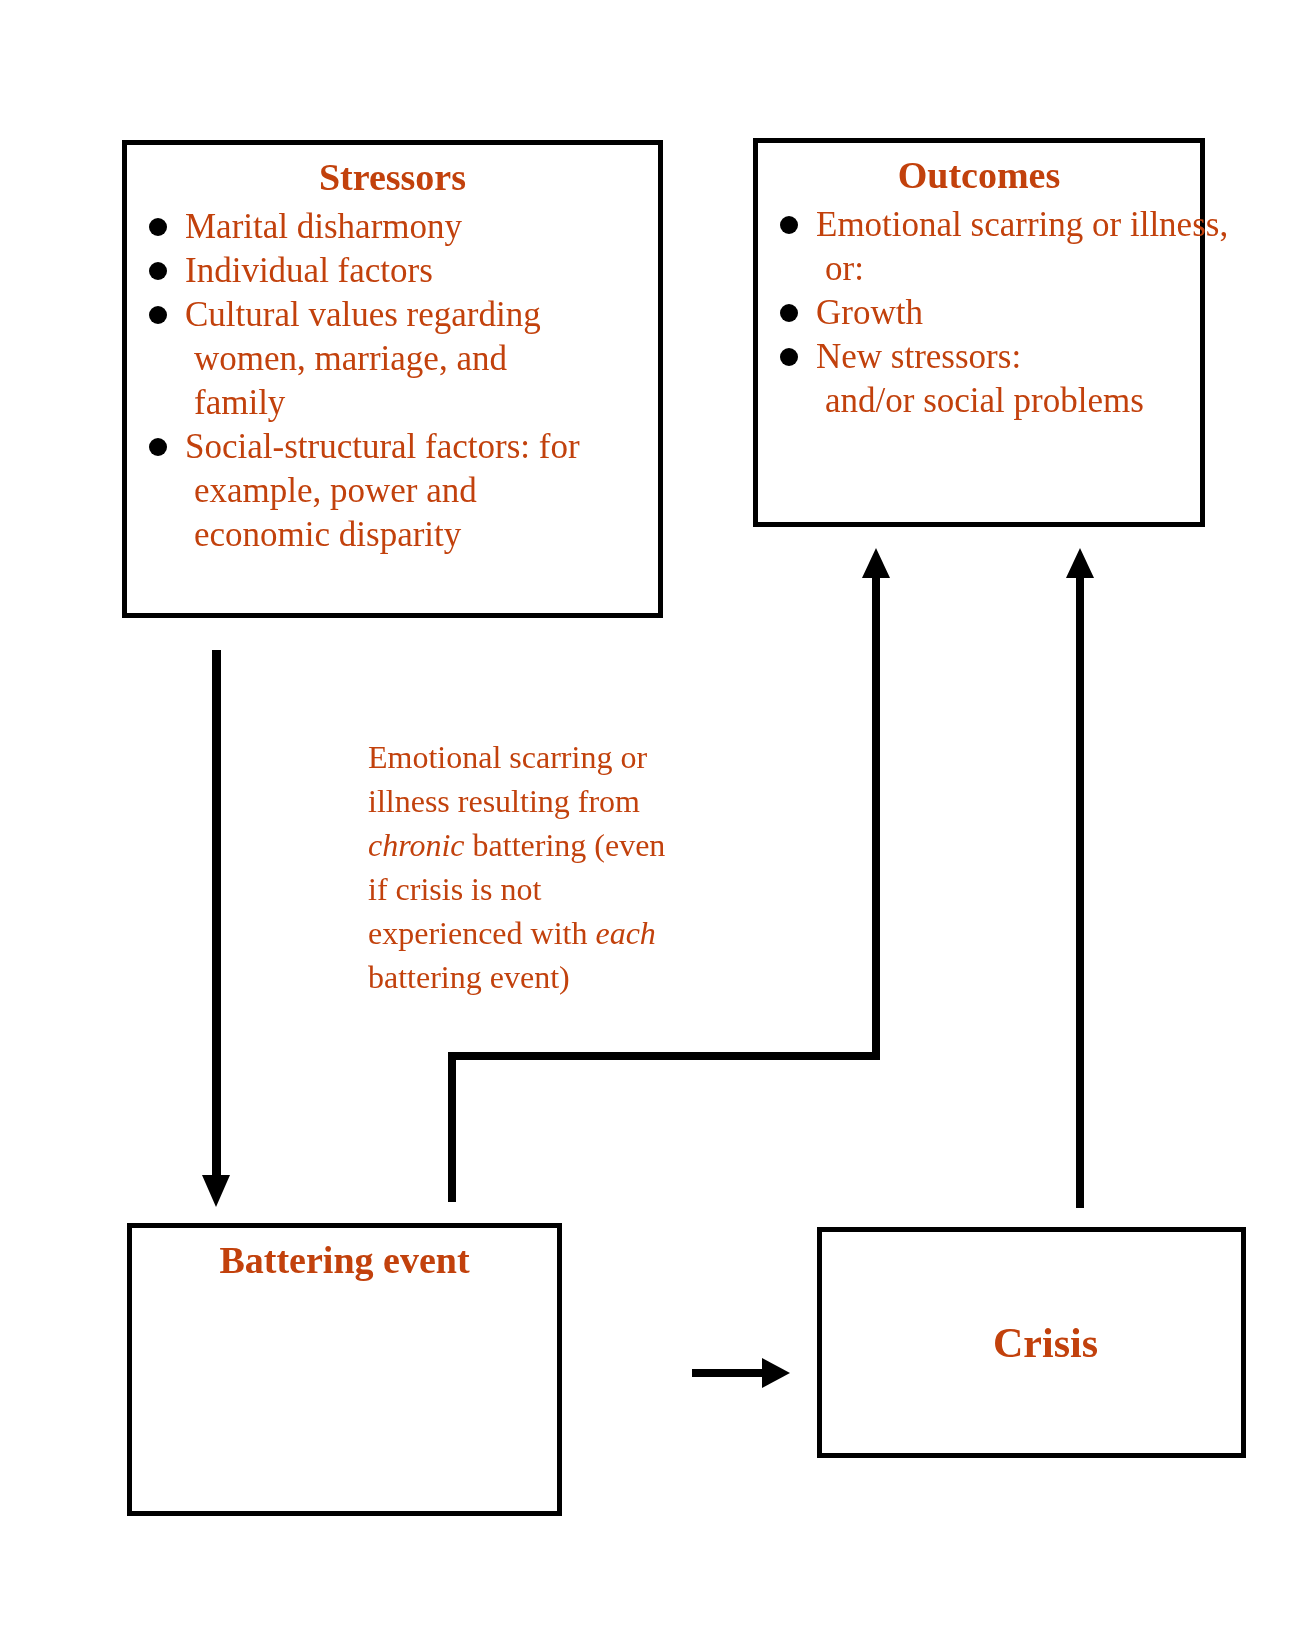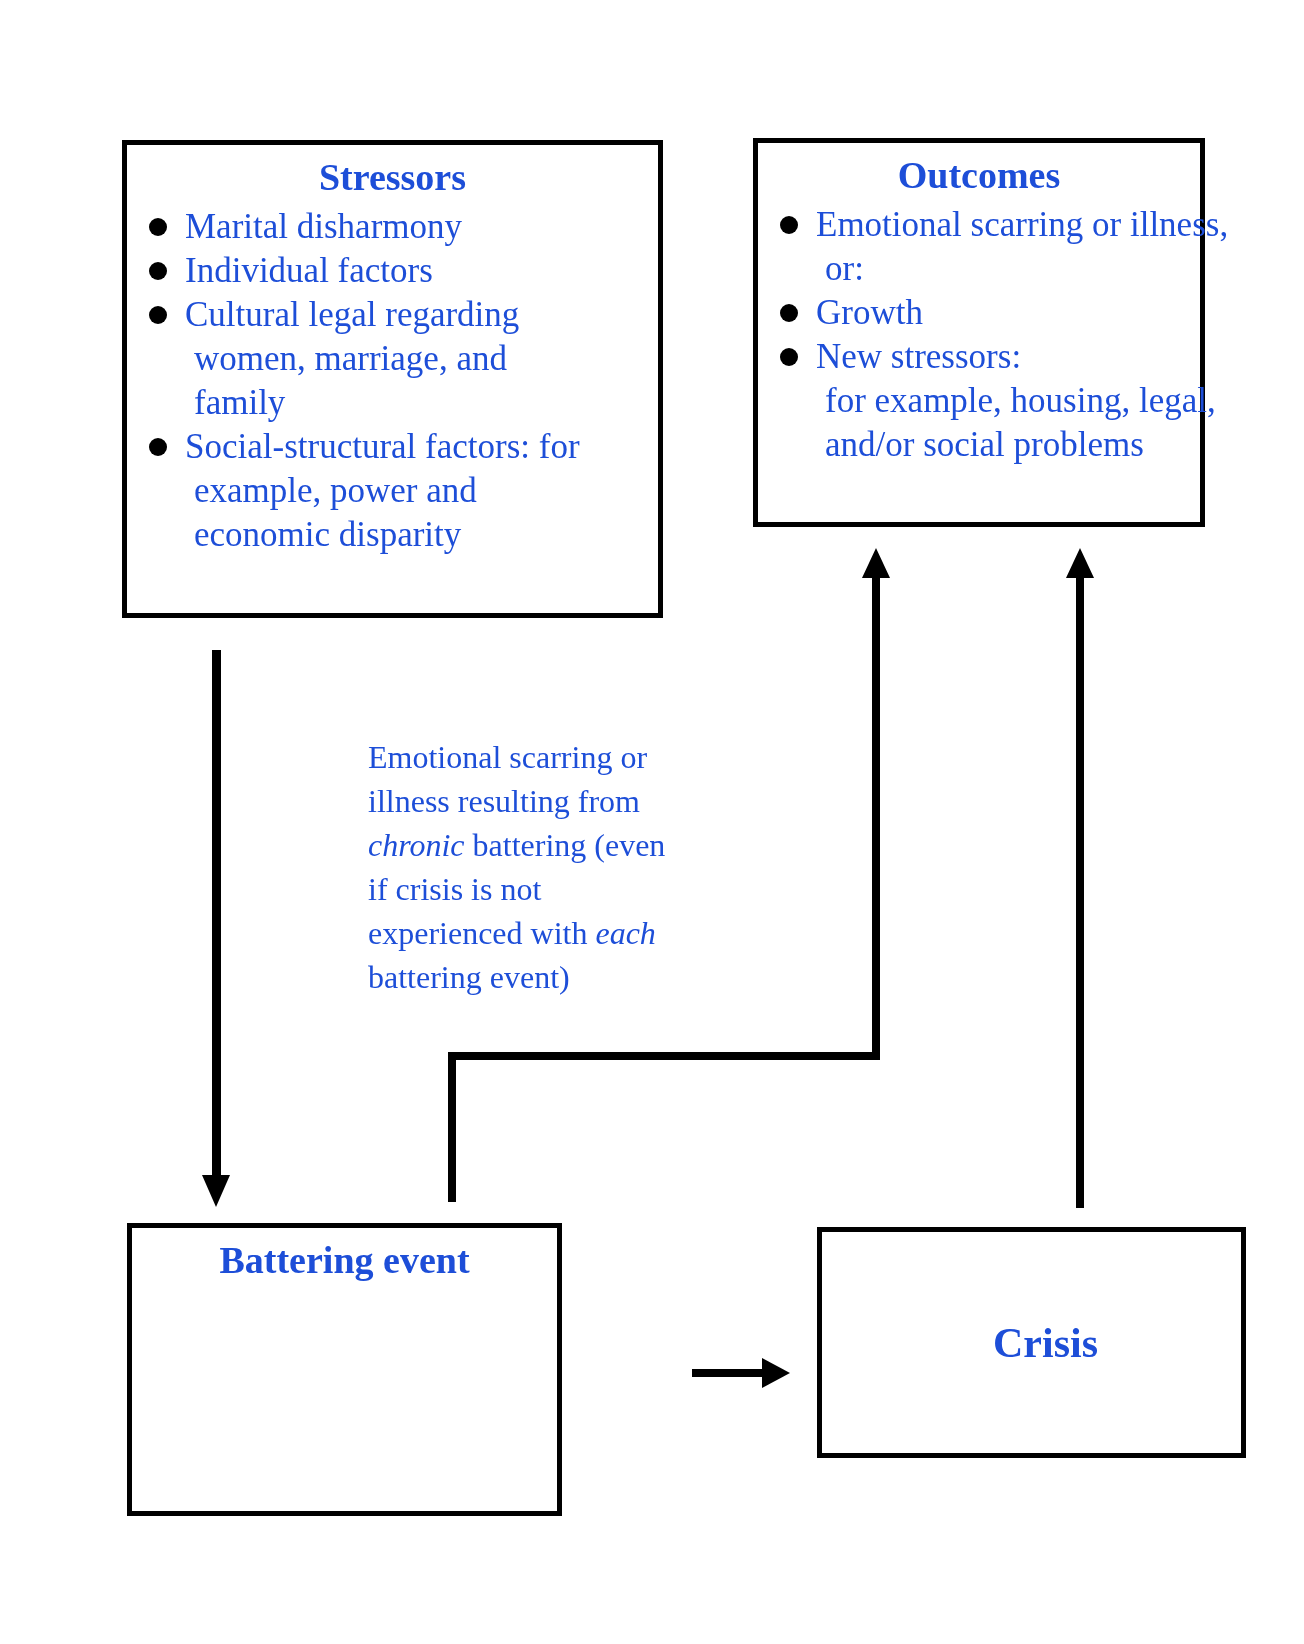--- a/index.html
+++ b/index.html
@@ -1,21 +1,21 @@
 <!DOCTYPE html>
 <html><head>
 <meta charset="utf-8">
 <style>
   html, body { margin: 0; padding: 0; background: #ffffff; }
   .canvas {
     position: relative;
     width: 1304px;
     height: 1644px;
     background: #ffffff;
-    color: #1d4ed8;
+    color: #c2410c;
     font-family: "Liberation Serif", "DejaVu Serif", serif;
     overflow: hidden;
   }
   .box {
     position: absolute;
     border: 5px solid #000000;
     box-sizing: border-box;
     background: #ffffff;
   }
   .box-title {
@@ -97,21 +97,21 @@
       </li>
       <li>
         <span class="bullet"></span>
         <div>
           <div class="line">Individual factors</div>
         </div>
       </li>
       <li>
         <span class="bullet"></span>
         <div>
-          <div class="line">Cultural legal regarding</div>
+          <div class="line">Cultural values regarding</div>
           <div class="line cont">women, marriage, and</div>
           <div class="line cont">family</div>
         </div>
       </li>
       <li>
         <span class="bullet"></span>
         <div>
           <div class="line">Social-structural factors: for</div>
           <div class="line cont">example, power and</div>
           <div class="line cont">economic disparity</div>
@@ -133,21 +133,20 @@
       <li>
         <span class="bullet"></span>
         <div>
           <div class="line">Growth</div>
         </div>
       </li>
       <li>
         <span class="bullet"></span>
         <div>
           <div class="line">New stressors:</div>
-          <div class="line cont">for example, housing, legal,</div>
           <div class="line cont">and/or social problems</div>
         </div>
       </li>
     </ul>
   </div>
 
   <div class="annotation">
     <div class="line">Emotional scarring or</div>
     <div class="line">illness resulting from</div>
     <div class="line"><span class="italic">chronic</span><span> battering (even</span></div>

